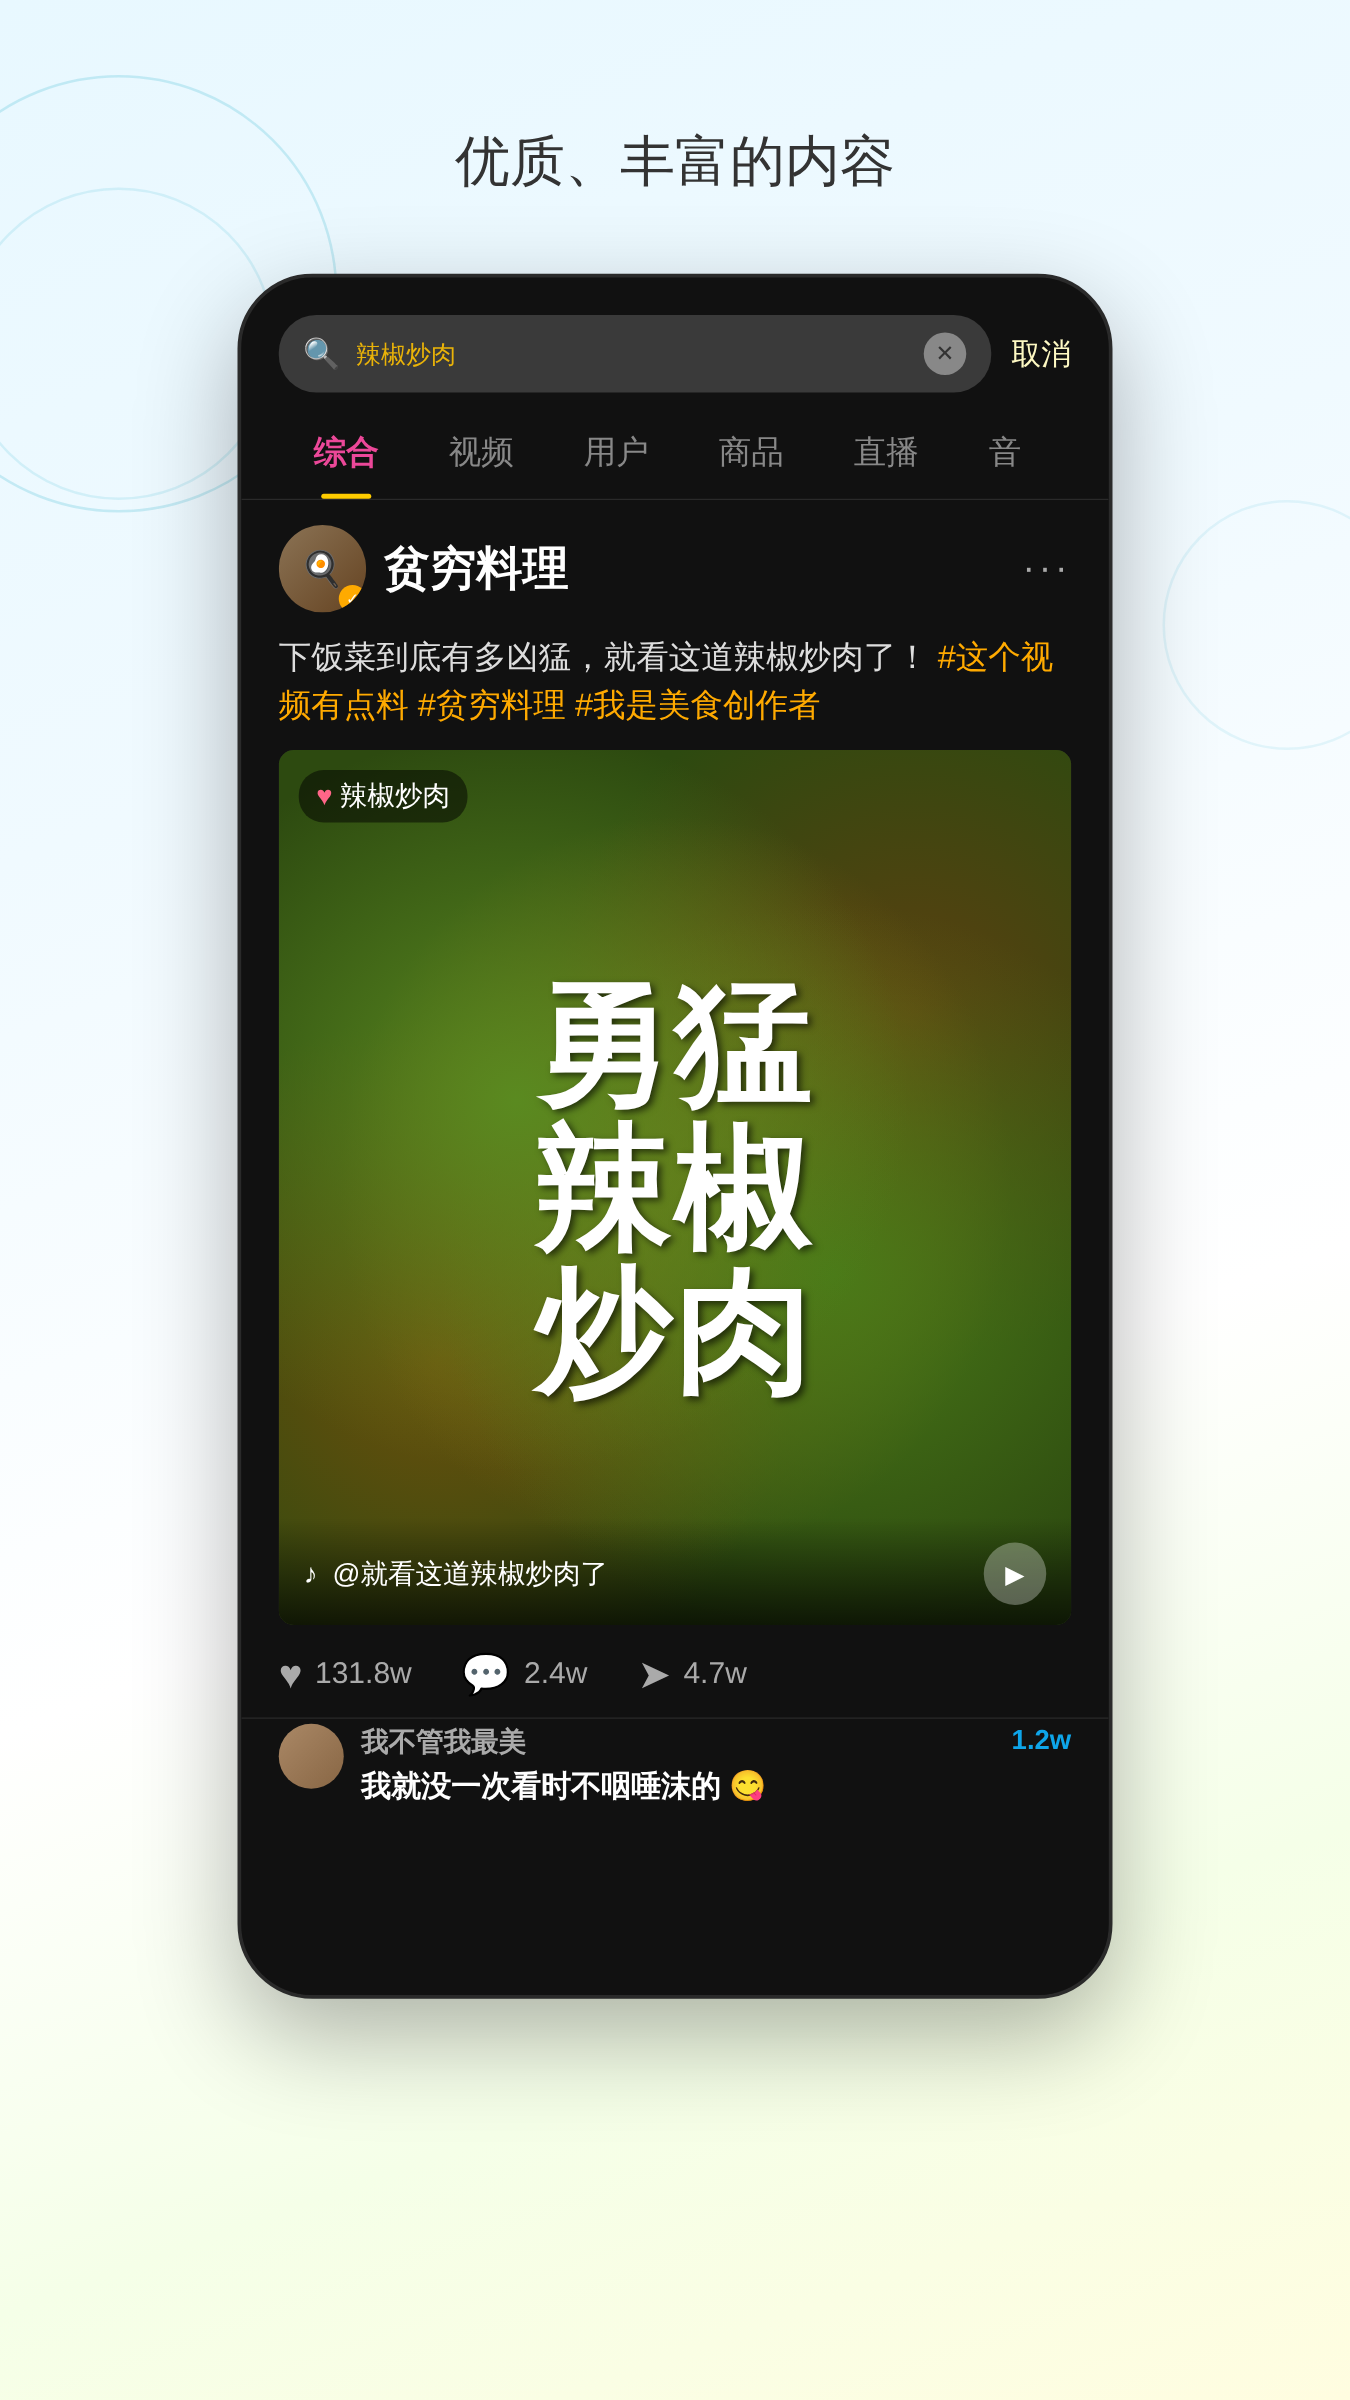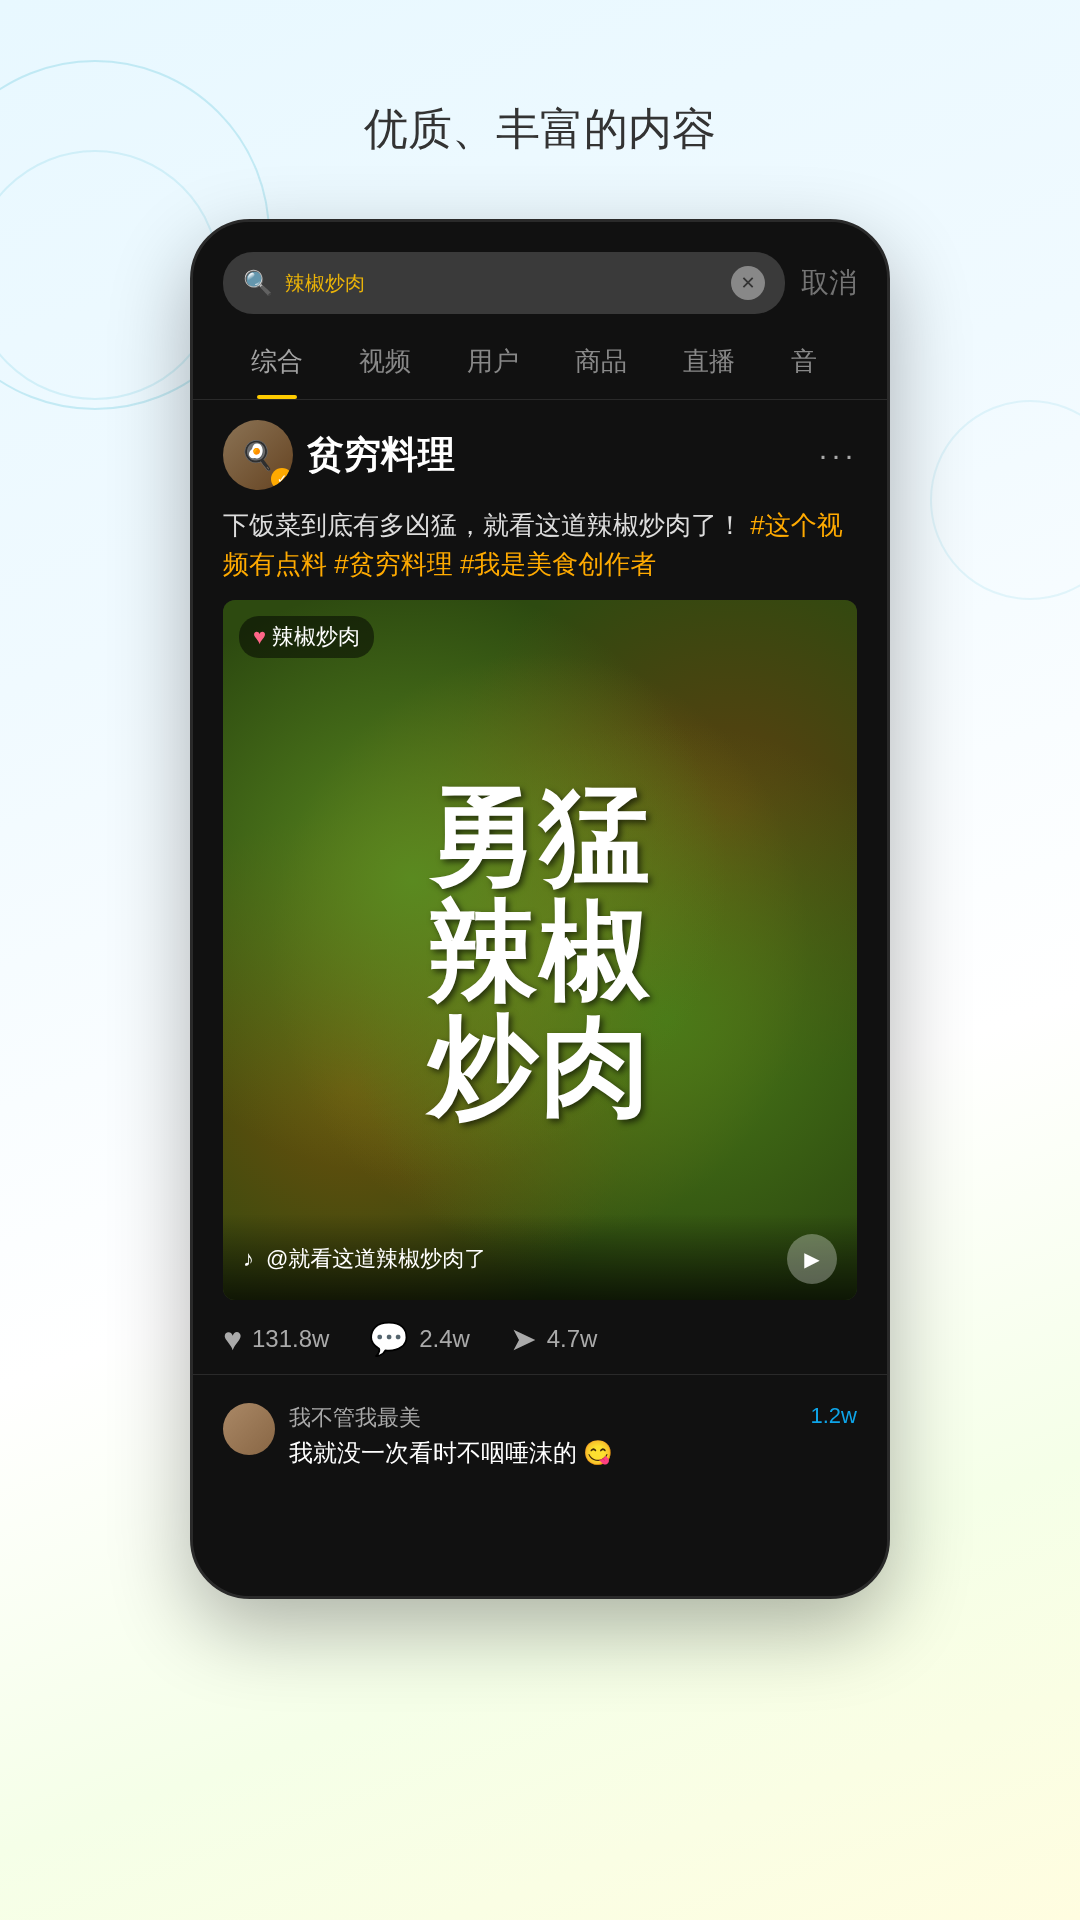--- a/index.html
+++ b/index.html
@@ -152,43 +152,43 @@
       background: #888;
       border-radius: 50%;
       display: flex;
       align-items: center;
       justify-content: center;
       font-size: 18px;
       color: #333;
     }
 
     .cancel-btn {
-      color: #737373;
-      font-size: 28px;
+      color: #fef9c3;
+      font-size: 24px;
       white-space: nowrap;
     }
 
     
     .tabs-row {
       display: flex;
       padding: 0 30px;
       border-bottom: 1px solid #2a2a2a;
       gap: 0;
     }
 
     .tab-item {
       padding: 20px 28px;
       font-size: 26px;
       color: #888;
       position: relative;
     }
 
     .tab-item.active {
-      color: #a3a3a3;
-      font-weight: 400;
+      color: #ec4899;
+      font-weight: 700;
     }
 
     .tab-item.active::after {
       content: '';
       position: absolute;
       bottom: 0;
       left: 50%;
       transform: translateX(-50%);
       width: 40px;
       height: 4px;
@@ -384,21 +384,22 @@
       font-size: 24px;
     }
 
     .interaction-icon {
       font-size: 32px;
     }
 
     
     .comments-section {
       border-top: 1px solid #2a2a2a;
-      padding: 28px 30px 0;
+      padding: 4px 30px 0;
+      font-weight: bold;
     }
 
     .comment-item {
       display: flex;
       gap: 14px;
       margin-bottom: 16px;
       align-items: flex-start;
     }
 
     .comment-avatar {

